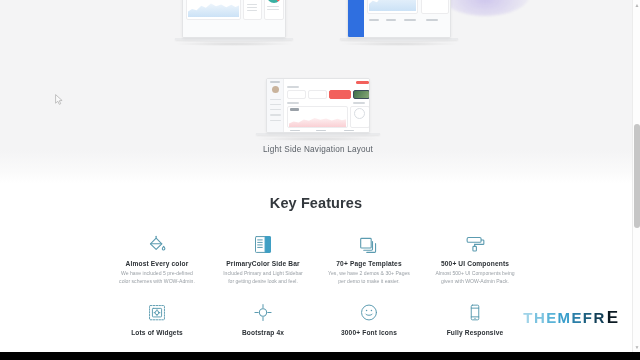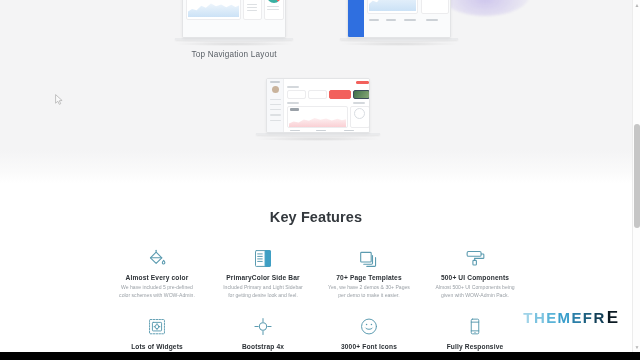--- a/index.html
+++ b/index.html
@@ -100,21 +100,21 @@
     left: 0; top: 183px;
     width: 632px;
     bottom: 0;
     background: #ffffff;
   }
   .features-title {
     text-align: center;
     font-size: 14.5px;
     font-weight: bold;
     color: #33383d;
-    margin-top: 26px;
+    margin-top: 12px;
     letter-spacing: .1px;
   }
   .feature-grid {
     display: flex;
     margin-top: 22px;
     padding: 0 104px;
   }
   .feature-grid.row2 { margin-top: 16px; }
   .feature {
     flex: 1;
@@ -239,21 +239,20 @@
               <div class="tile" style="left:81px; top:31px; width:20px; height:34px;"></div>
               <div class="donut" style="left:84px; top:34px; width:14px; height:14px;"></div>
               <div class="bar" style="left:84px; top:51px; width:12px; height:1.3px; background:#dde0e3;"></div>
               <div class="bar" style="left:84px; top:54px; width:12px; height:1.3px; background:#dde0e3;"></div>
             </div>
           </div>
         </div>
         <div class="base" style="width:118px;"></div>
         <div class="base-shadow" style="width:118px;"></div>
       </div>
-      <div class="layout-caption">Top Navigation Layout</div>
     </div>
 
     <div class="layout-card" style="left:340px; top:-46px; width:118px;">
       <div class="laptop">
         <div class="screen" style="width:104px; height:84px; margin:0 auto;">
           <div class="dash">
             <div class="dash-side blue" style="width:16px;">
               
               
               
@@ -310,20 +309,21 @@
               <div class="ring" style="left:70px; top:29px; width:11px; height:11px;"></div>
               <div class="bar" style="left:6px; top:51px; width:10px; height:1.3px; background:#ccd1d6;"></div>
               <div class="bar" style="left:32px; top:51px; width:10px; height:1.3px; background:#ccd1d6;"></div>
               <div class="bar" style="left:60px; top:51px; width:10px; height:1.3px; background:#ccd1d6;"></div>
             </div>
           </div>
         </div>
         <div class="base" style="width:124px;"></div>
         <div class="base-shadow" style="width:124px;"></div>
       </div>
+      <div class="layout-caption">Light Side Navigation Layout</div>
     </div>
 
   </div>
 
   <div class="features-section">
 
     <div class="features-title">Key Features</div>
 
     <div class="feature-grid">
 

